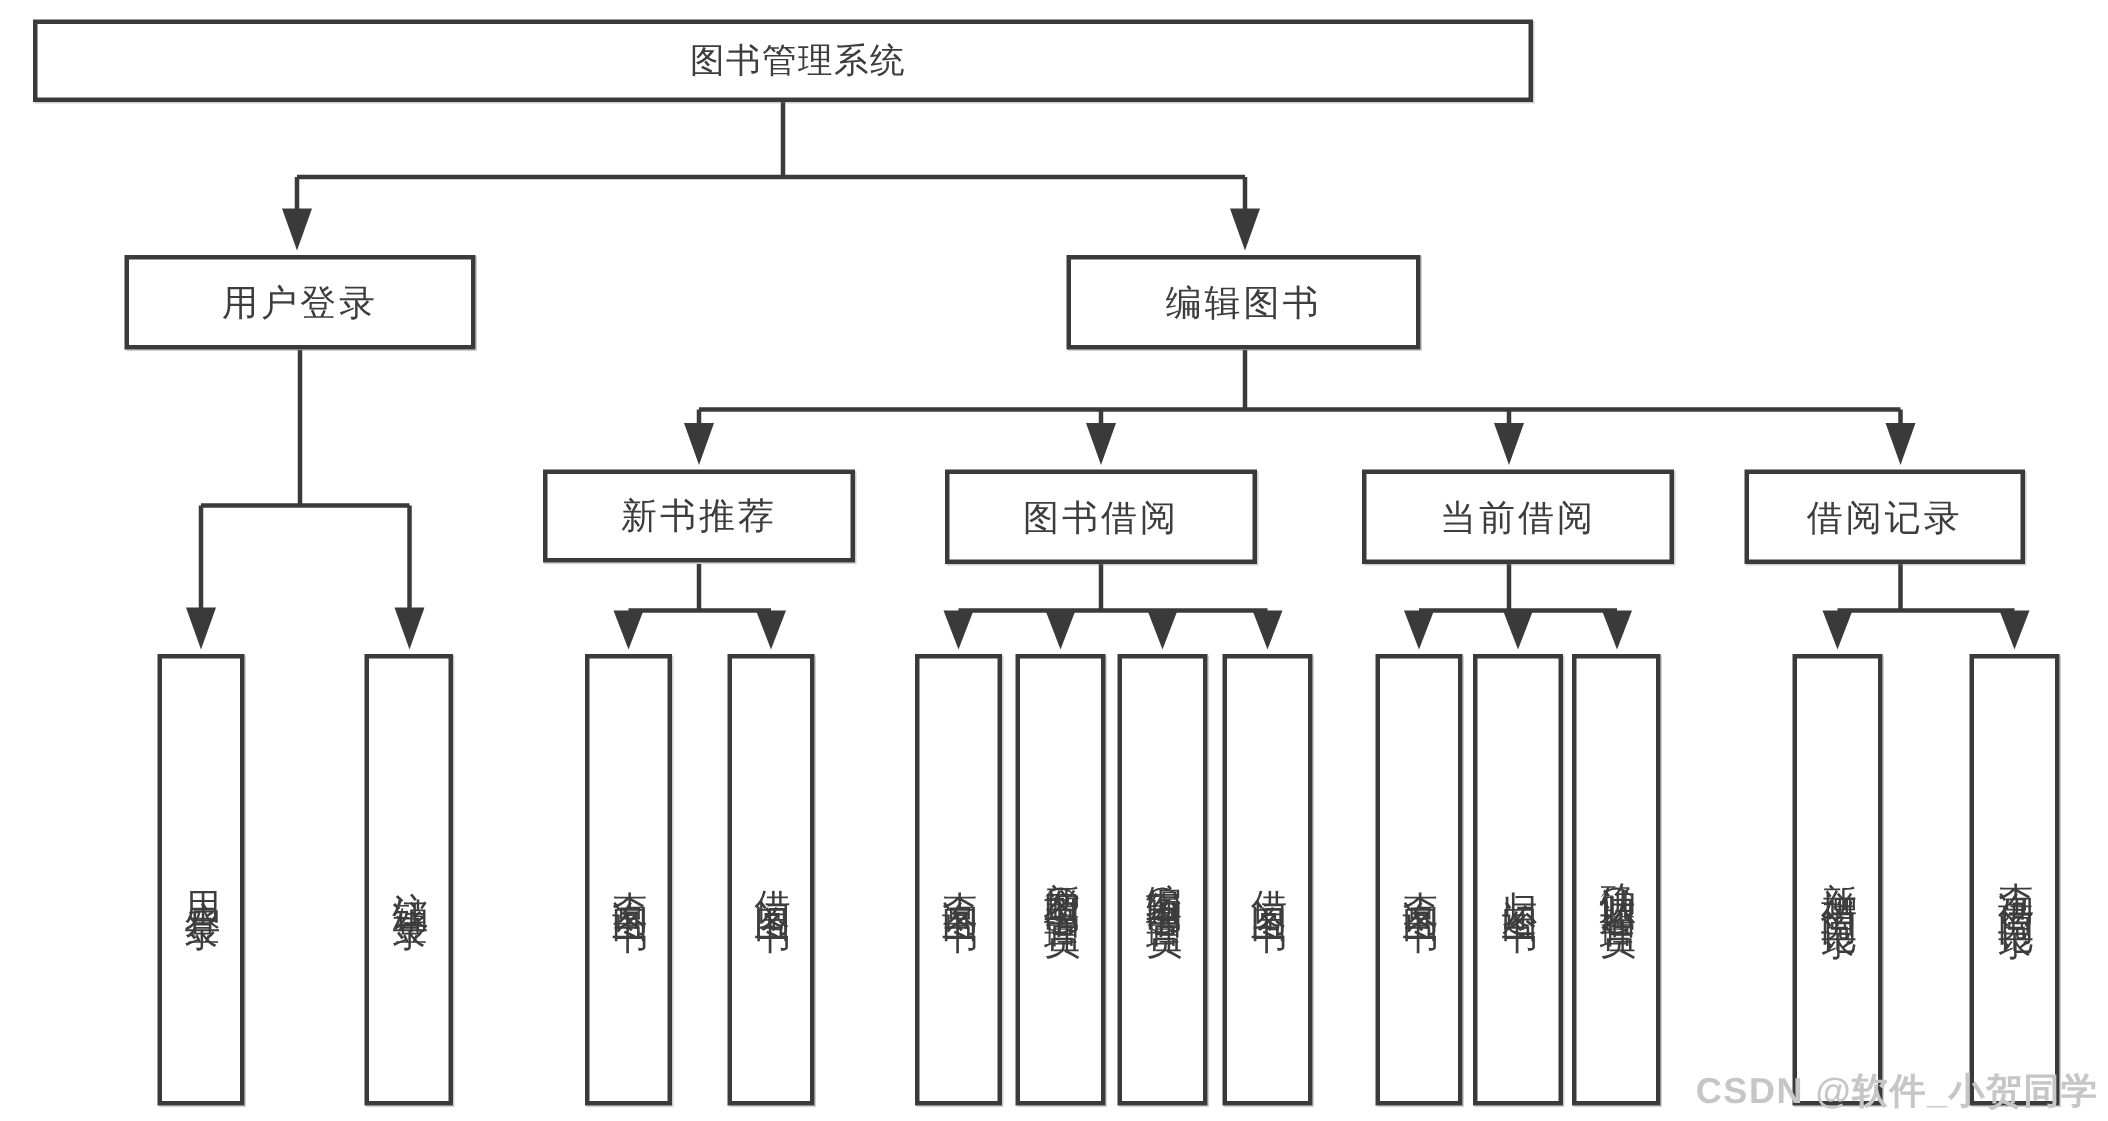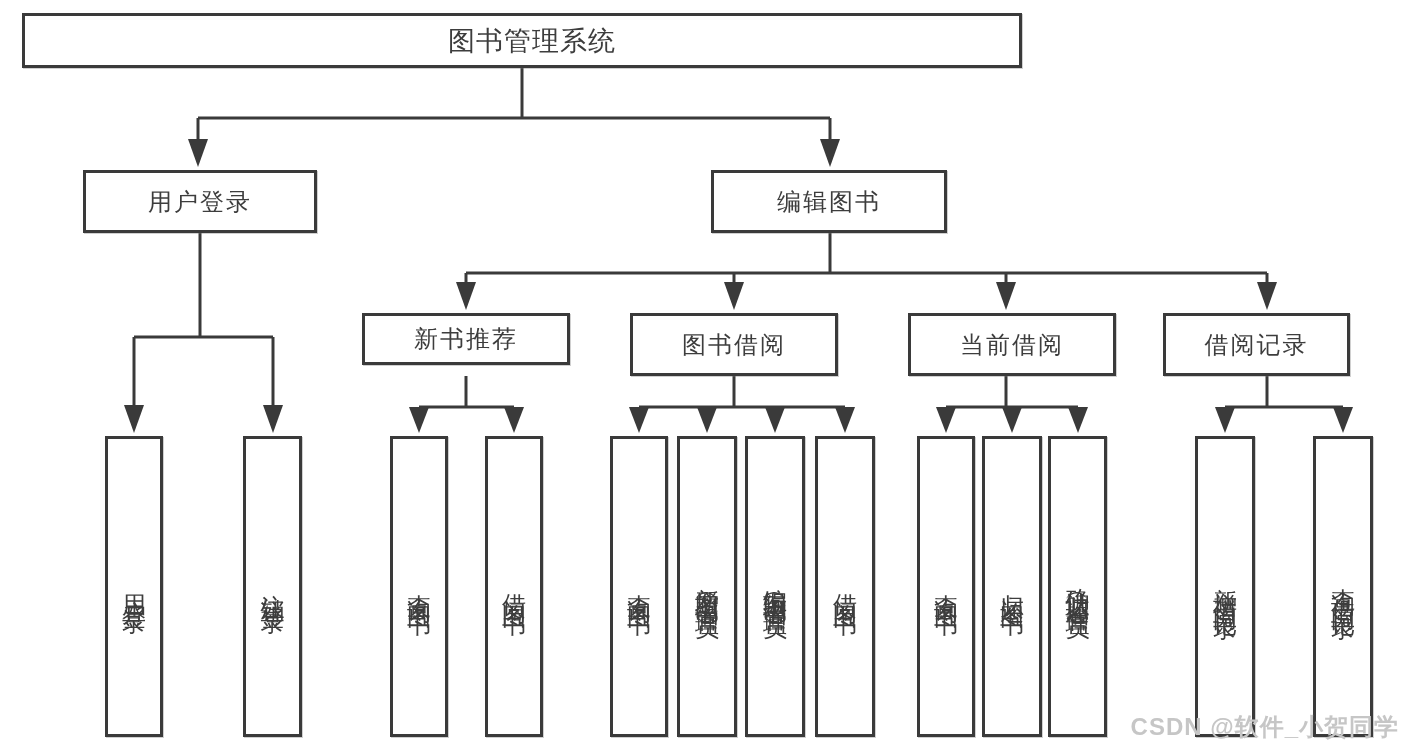--- a/index.html
+++ b/index.html
@@ -13,21 +13,21 @@
     font-family:"Liberation Sans","DejaVu Sans",sans-serif;
     color:var(--text);
   }
   .box{
     position:absolute; box-sizing:border-box;
     border:3px solid var(--border); background:#fff;
     display:flex; align-items:center; justify-content:center;
     box-shadow:1px 1px 0 rgba(120,120,120,.35);
   }
   .h-box{font-size:24px; letter-spacing:2px; white-space:nowrap;}
-  .root-box{font-size:27px; letter-spacing:1px;padding-left:20px;}
+  .root-box{font-size:23px; letter-spacing:1px;padding-left:20px;}
   .v-box{
     writing-mode:vertical-rl; font-size:24px; letter-spacing:6px;
     width:58px; top:436px; height:301px; line-height:1;
   }
   .v-box.tight{letter-spacing:4px;}
   #connectors{position:absolute; left:0; top:0; pointer-events:none;}
   #connectors line{stroke:var(--line); stroke-width:3;}
   #connectors polygon{fill:var(--line); stroke:none;}
   #watermark{
     position:absolute; right:6px; bottom:4px;
@@ -82,21 +82,21 @@
       <polygon points="1068,407 1088,407 1078,433"></polygon>
       <polygon points="1215,407 1235,407 1225,433"></polygon>
       <polygon points="1333,407 1353,407 1343,433"></polygon>
     </svg>
 
   <div class="box h-box root-box" style="left:22px;top:13px;width:1000px;height:55px;">图书管理系统</div>
 
   <div class="box h-box" style="left:83px;top:170px;width:234px;height:63px;">用户登录</div>
   <div class="box h-box" style="left:711px;top:170px;width:236px;height:63px;">编辑图书</div>
 
-  <div class="box h-box" style="left:362px;top:313px;width:208px;height:52px;">新书推荐</div>
+  <div class="box h-box" style="left:362px;top:313px;width:208px;height:62px;">新书推荐</div>
   <div class="box h-box" style="left:630px;top:313px;width:208px;height:63px;font-family:Liberation Serif, serif;">图书借阅</div>
   <div class="box h-box" style="left:908px;top:313px;width:208px;height:63px;">当前借阅</div>
   <div class="box h-box" style="left:1163px;top:313px;width:187px;height:63px;">借阅记录</div>
 
   <div class="box v-box" style="left:105px;">用户登录</div>
   <div class="box v-box" style="left:243px;width:59px;">注销登录</div>
 
   <div class="box v-box" style="left:390px;">查询图书</div>
   <div class="box v-box" style="left:485px;">借阅图书</div>
 

